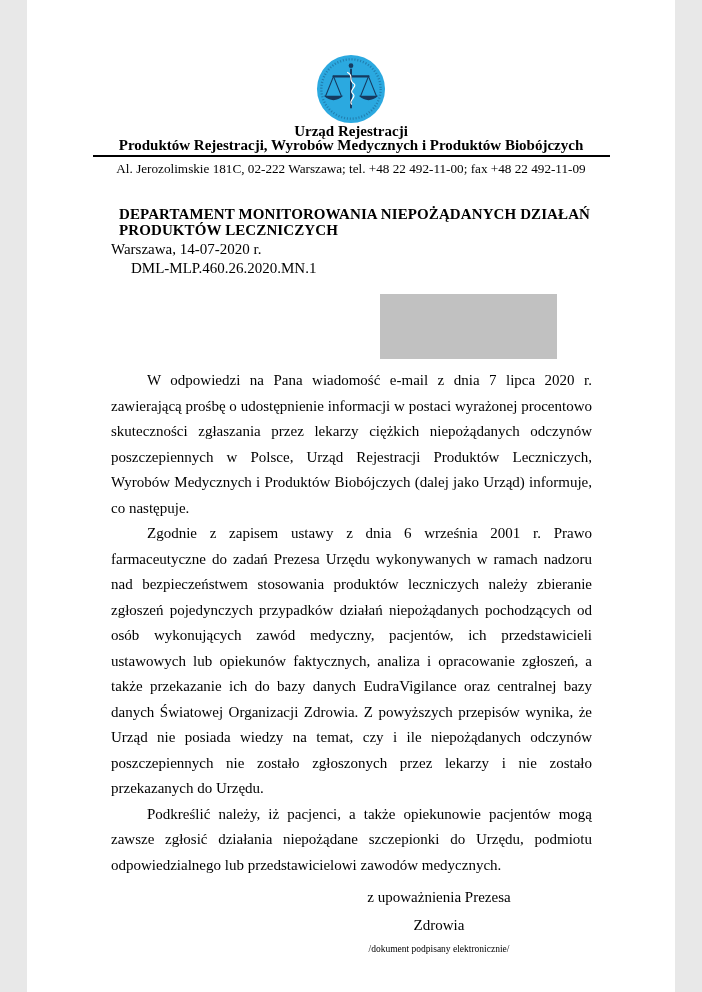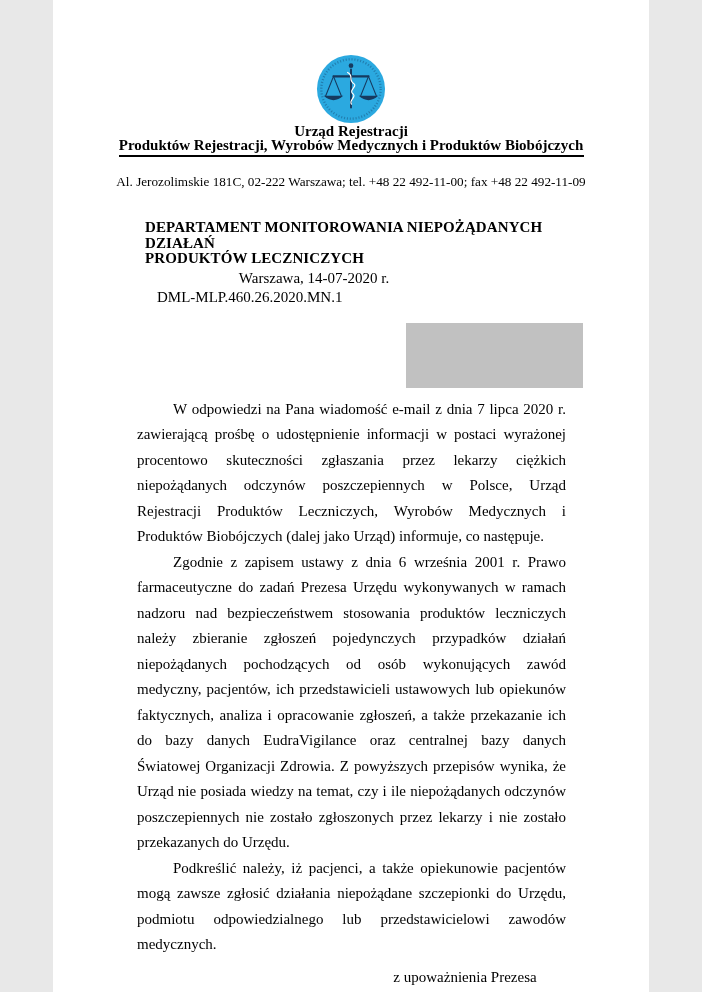--- a/index.html
+++ b/index.html
@@ -1,32 +1,32 @@
 <!DOCTYPE html>
 <html lang="pl"><head>
 <meta charset="utf-8">
 <style>
   html,body { margin:0; padding:0; background:#e8e8e8; }
   .page {
-    width:596px; height:992px; margin:0 auto; background:#ffffff;
+    width:648px; height:992px; margin:0 auto; background:#ffffff;
     font-family:"Liberation Serif", serif; color:#000;
     position:relative; overflow:hidden; box-sizing:border-box;
   }
   
   header { text-align:center; padding-top:54px; }
   .logo-svg { display:block; margin:0 auto; }
   .org-line { font-weight:bold; font-size:15px; line-height:14px; }
   .header-rule { border:0; border-top:2px solid #000; margin:3px 65px 0 66px; }
-  .addr-line { font-size:13.2px; line-height:15px; margin-top:17px; white-space:nowrap; }
+  .addr-line { font-size:13.2px; line-height:15px; margin-top:4px; white-space:nowrap; }
   .nip-row { font-size:13.2px; line-height:15px; }
   .nip-row .nip { margin-right:58px; }
   
   .content { padding:0 83px 0 84px; }
   .dept { font-weight:bold; font-size:15px; line-height:15.5px; margin-top:31px; letter-spacing:0.1px;margin-left:8px; }
-  .date-line { text-align:center; padding-right:75px; font-size:15px; line-height:15px; margin-top:4px; }
+  .date-line { text-align:left; padding-right:75px; font-size:15px; line-height:15px; margin-top:4px; }
   .ref-line { font-size:15px; line-height:15px; margin-top:4px;margin-left:20px; }
   .redacted { width:177px; height:65px; background:#C1C1C1; margin:18px 0 0 269px; }
   p.body { font-size:15px; line-height:25.5px; text-align:justify; text-indent:36px; margin:0; }
   p.body.first { margin-top:9px; }
   
   .sig { margin-top:5px; margin-left:178px; width:300px; text-align:center;
          font-size:15px; line-height:28px; }
   .sig-note { font-size:9.5px; line-height:14px; margin-top:3px; }
 </style>
 </head>

